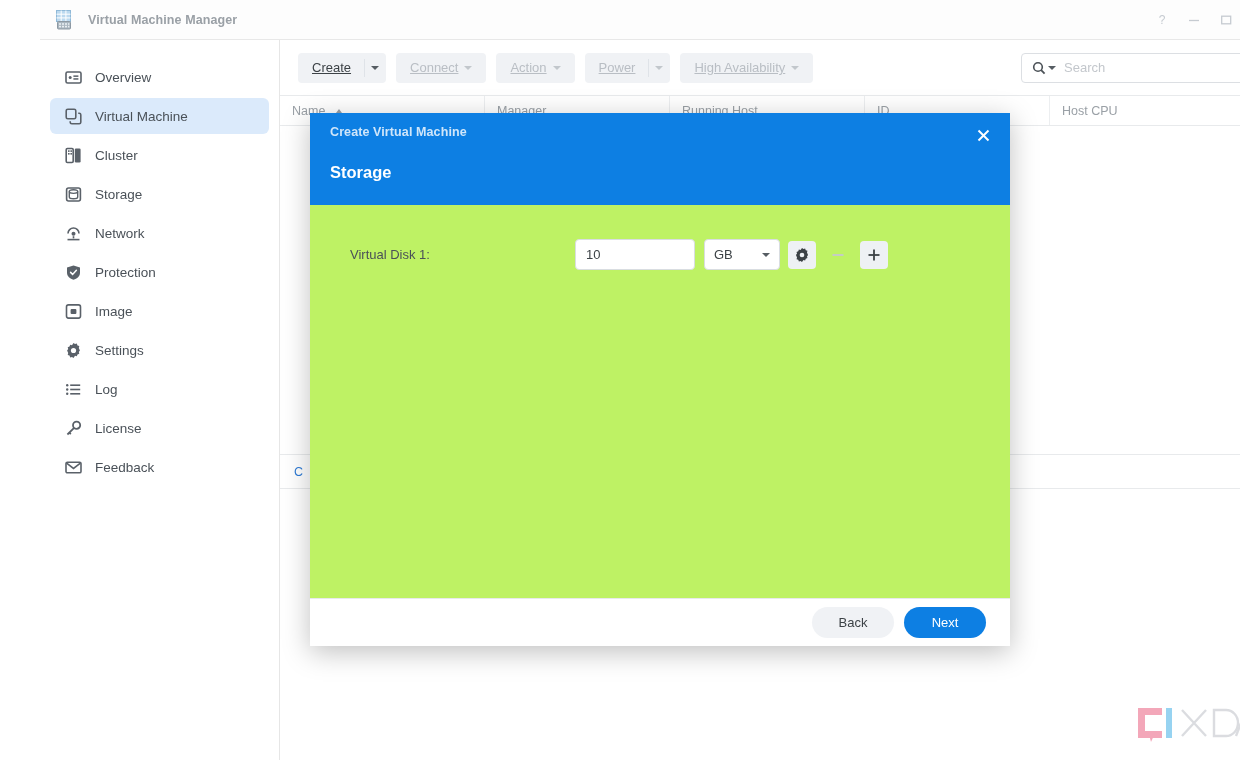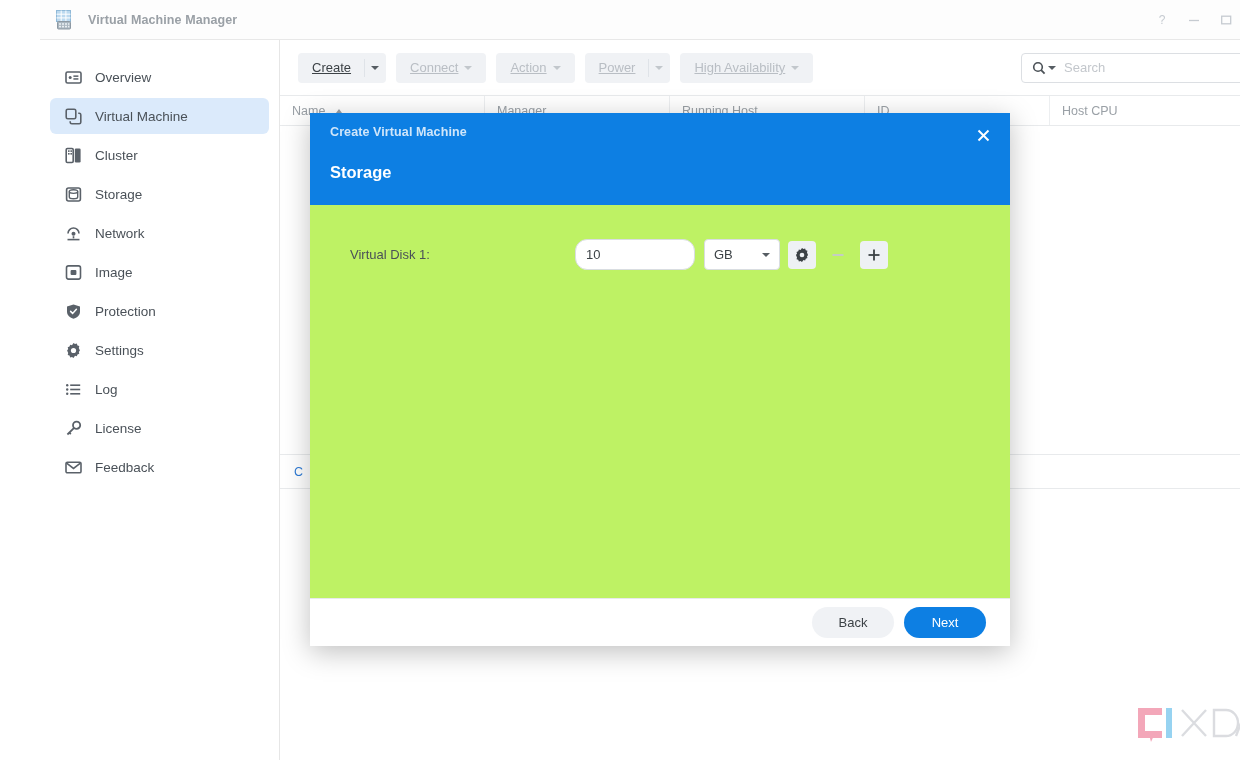--- a/index.html
+++ b/index.html
@@ -259,21 +259,21 @@
     padding-left: 40px;
   }
   .form-label {
     width: 225px;
     font-size: 13px;
     color: #4a5158;
   }
   .num-input {
     width: 120px; height: 31px;
     border: 1px solid #d9dde1;
-    border-radius: 12px;
+    border-radius: 4px;
     font-size: 13px; color: #3c4246;
     padding: 0 10px;
     font-family: "Liberation Sans", sans-serif;
     outline: none;
     background: #fff;
   }
   .unit-select {
     margin-left: 9px;
     width: 76px; height: 31px;
     border: 1px solid #d9dde1;
@@ -424,35 +424,35 @@
               <line x1="8.5" y1="11.2" x2="8.5" y2="13.4" stroke="currentColor" stroke-width="1.6"></line>
               <line x1="2.5" y1="14.6" x2="14.5" y2="14.6" stroke="currentColor" stroke-width="1.6"></line>
             </svg>
         </span>
         <span>Network</span>
       </div>
 
       <div class="nav-item">
         <span class="nav-ico">
           <svg width="17" height="17" viewBox="0 0 17 17">
+              <path d="M8.5 1.4 L15 3.6 V8.4 c0 4-3 6.2-6.5 7.3 C5 14.6 2 12.4 2 8.4 V3.6 Z" fill="currentColor"></path>
+              <path d="M5.6 8.4 L7.6 10.4 L11.4 6.2" fill="none" stroke="#ffffff" stroke-width="1.5" stroke-linecap="round"></path>
+            </svg>
+        </span>
+        <span>Protection</span>
+      </div>
+
+      <div class="nav-item">
+        <span class="nav-ico">
+          <svg width="17" height="17" viewBox="0 0 17 17">
               <rect x="1.5" y="1.9" width="14" height="13.2" rx="2" fill="none" stroke="currentColor" stroke-width="1.6"></rect>
               <rect x="5.6" y="6" width="5.8" height="5" rx="1" fill="currentColor"></rect>
             </svg>
         </span>
         <span>Image</span>
-      </div>
-
-      <div class="nav-item">
-        <span class="nav-ico">
-          <svg width="17" height="17" viewBox="0 0 17 17">
-              <path d="M8.5 1.4 L15 3.6 V8.4 c0 4-3 6.2-6.5 7.3 C5 14.6 2 12.4 2 8.4 V3.6 Z" fill="currentColor"></path>
-              <path d="M5.6 8.4 L7.6 10.4 L11.4 6.2" fill="none" stroke="#ffffff" stroke-width="1.5" stroke-linecap="round"></path>
-            </svg>
-        </span>
-        <span>Protection</span>
       </div>
 
       <div class="nav-item">
         <span class="nav-ico">
           <svg width="17" height="17" viewBox="0 0 17 17">
               <path fill="currentColor" d="M8.5 1 l1.5 1.1 1.8-.5.7 1.8 1.8.7-.5 1.8L14.9 8.5l-1.1 1.5.5 1.8-1.8.7-.7 1.8-1.8-.5L8.5 16 7 14.9l-1.8.5-.7-1.8-1.8-.7.5-1.8L2.1 8.5l1.1-1.5-.5-1.8 1.8-.7.7-1.8 1.8.5Z"></path>
               <circle cx="8.5" cy="8.5" r="2.6" fill="#ffffff"></circle>
             </svg>
         </span>
         <span>Settings</span>

